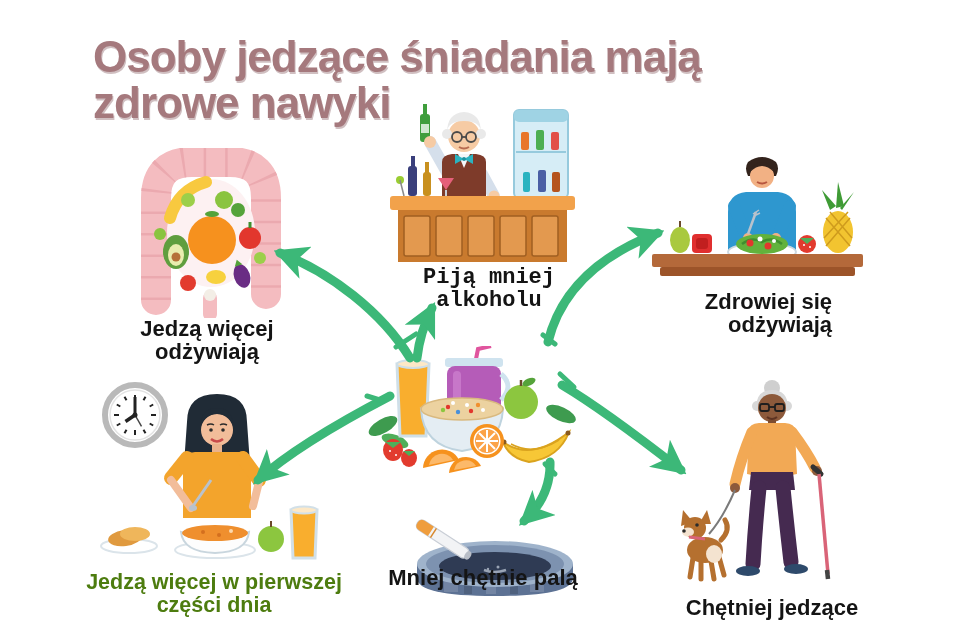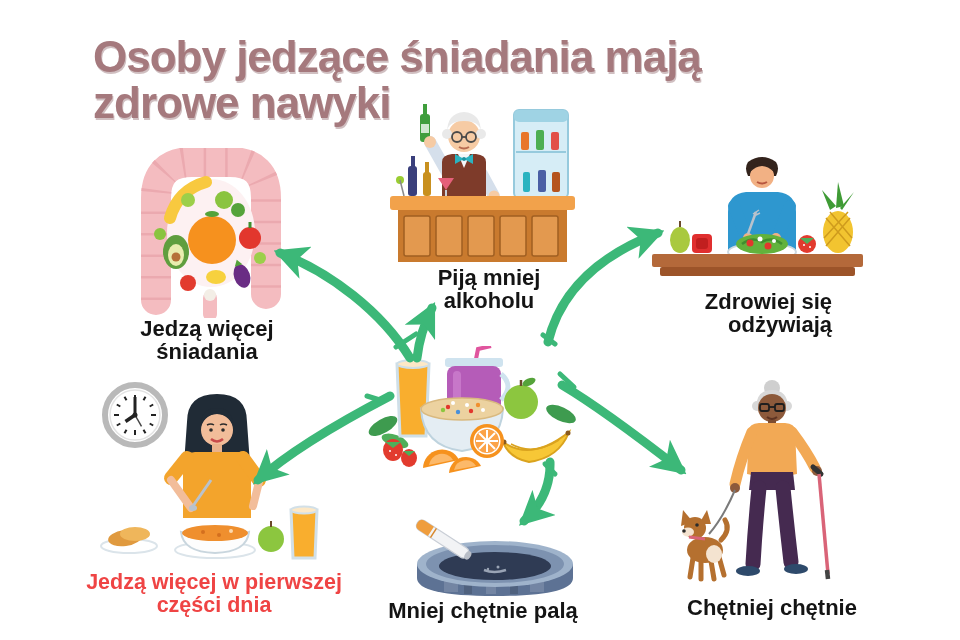--- a/index.html
+++ b/index.html
@@ -11,24 +11,24 @@
     position:absolute;left:93px;top:34px;width:700px;
     font-size:44px;font-weight:bold;letter-spacing:-1px;line-height:1.04;
     color:#a5797d;
     text-shadow:1px 2px 0 rgba(120,72,77,.35), -1px -1px 0 rgba(255,255,255,.55);
   }
   .label{
     position:absolute;font-weight:bold;color:#141414;text-align:center;
     font-size:22px;line-height:1.05;
   }
   .lab-fiber   {left:122px;top:317px;width:170px;}
-  .lab-alcohol {left:419px;top:266px;width:140px;}
+  .lab-alcohol {left:419px;top:266px;width:140px;font-family:Liberation Mono, monospace;}
   .lab-healthy {left:672px;top:290px;width:160px;text-align:right;}
   .lab-morning {left:82px; top:571px;width:264px;font-size:21.5px;}
-  .lab-smoking {left:373px;top:599px;width:220px;}
+  .lab-smoking {left:373px;top:566px;width:220px;}
   .lab-exercise{left:672px;top:596px;width:200px;}
   .illus{position:absolute;}
   .illus svg{display:block;width:100%;height:100%;}
   .il-intestine{left:120px;top:148px;width:180px;height:170px;}
   .il-bartender{left:390px;top:100px;width:185px;height:162px;}
   .il-maneat   {left:650px;top:150px;width:215px;height:138px;}
   .il-breakfast{left:363px;top:346px;width:215px;height:132px;}
   .il-woman    {left:95px; top:382px;width:250px;height:190px;}
   .il-ashtray  {left:400px;top:512px;width:180px;height:92px;}
   .il-senior   {left:675px;top:378px;width:185px;height:212px;}
@@ -62,21 +62,21 @@
       <circle cx="56" cy="109" r="4.5" fill="#b5713a"></circle>
       <ellipse cx="96" cy="129" rx="10" ry="7" fill="#f7d13e"></ellipse>
       <circle cx="68" cy="135" r="8" fill="#e23b2e"></circle>
       <g transform="rotate(-18 122 128)">
         <ellipse cx="122" cy="128" rx="8" ry="12" fill="#6a2d84"></ellipse>
         <path d="M118 117 L126 117 L122 111 Z" fill="#55a33a"></path>
       </g>
       <circle cx="90" cy="147" r="6" fill="#f3eee6"></circle>
     </svg>
   </div>
-  <div class="label lab-fiber" style="color: rgb(20, 20, 20);">Jedzą więcej śniadania</div>
+  <div class="label lab-fiber" style="color: rgb(20, 20, 20);">Jedzą więcej odżywiają</div>
 
   <div class="illus il-bartender">
     <svg viewBox="0 0 185 162">
       <g>
         <rect x="124" y="10" width="54" height="88" rx="5" fill="#d6edf6" stroke="#96cadd" stroke-width="2"></rect>
         <rect x="124" y="10" width="54" height="12" rx="5" fill="#9fd3e4"></rect>
         <line x1="126" y1="52" x2="176" y2="52" stroke="#96cadd" stroke-width="2"></line>
         <rect x="131" y="32" width="8" height="18" rx="2" fill="#e8762a"></rect>
         <rect x="146" y="30" width="8" height="20" rx="2" fill="#4caf50"></rect>
         <rect x="161" y="32" width="8" height="18" rx="2" fill="#e25048"></rect>
@@ -273,21 +273,21 @@
       <ellipse cx="120" cy="151" rx="33" ry="8" fill="#ef8f2e"></ellipse>
       <circle cx="108" cy="150" r="2" fill="#d46f1e"></circle>
         <circle cx="124" cy="153" r="2" fill="#d46f1e"></circle>
       <circle cx="136" cy="149" r="2" fill="#fcd9ae"></circle>
       <circle cx="176" cy="157" r="13" fill="#8cc63f"></circle>
       <line x1="176" y1="145" x2="176" y2="139" stroke="#6b4a2a" stroke-width="2"></line>
       <path d="M196 128 L222 128 L220 176 L198 176 Z" fill="#f9ae2e" stroke="#d2e0e8" stroke-width="3"></path>
       <ellipse cx="209" cy="128" rx="13" ry="3.5" fill="#fde8c6" stroke="#d2e0e8" stroke-width="2"></ellipse>
     </svg>
   </div>
-  <div class="label lab-morning" style="color: #ef4444;">Jedzą więcej w pierwszej części dnia</div>
+  <div class="label lab-morning" style="color: #4d7c0f;">Jedzą więcej w pierwszej części dnia</div>
 
   <div class="illus il-ashtray">
     <svg viewBox="0 0 180 92">
       <path d="M17 52 L17 66 Q17 84 95 84 Q173 84 173 66 L173 52 Z" fill="#5d7294"></path>
       <rect x="44" y="52" width="14" height="28" fill="rgba(255,255,255,0.14)"></rect>
       <rect x="86" y="52" width="10" height="30" fill="rgba(255,255,255,0.14)"></rect>
       <rect x="130" y="52" width="14" height="28" fill="rgba(255,255,255,0.14)"></rect>
       <rect x="64" y="52" width="8" height="30" fill="rgba(0,0,0,0.15)"></rect>
       <rect x="110" y="52" width="8" height="30" fill="rgba(0,0,0,0.15)"></rect>
       <ellipse cx="95" cy="52" rx="78" ry="23" fill="#9fb3cb"></ellipse>
@@ -345,21 +345,21 @@
         <path d="M8 132 L18 144 L6 148 Z" fill="#b5702f"></path>
         <path d="M32 132 L24 146 L36 146 Z" fill="#b5702f"></path>
         <circle cx="20" cy="150" r="11" fill="#b5702f"></circle>
         <ellipse cx="13" cy="154" rx="6" ry="4.5" fill="#f4e3d0"></ellipse>
         <circle cx="9" cy="153" r="1.8" fill="#2b2b2b"></circle>
         <circle cx="22" cy="147" r="1.8" fill="#2b2b2b"></circle>
         <path d="M14 159 L30 161" stroke="#d96478" stroke-width="3"></path>
       </g>
     </svg>
   </div>
-  <div class="label lab-exercise" style="color: rgb(20, 20, 20);">Chętniej chętnie</div>
+  <div class="label lab-exercise" style="color: rgb(20, 20, 20);">Chętniej jedzące</div>
 
   <svg class="arrows-layer" viewBox="0 0 960 640">
     <defs>
       <marker id="ah" viewBox="0 0 10 10" refX="8" refY="5" markerWidth="3.8" markerHeight="3.8" orient="auto" markerUnits="strokeWidth">
         <path d="M0 0 L10 5 L0 10 L2.6 5 Z" fill="#3cb878"></path>
       </marker>
     </defs>
     <g stroke="#3cb878" fill="none" stroke-width="9" stroke-linecap="round">
       <path d="M410 358 C382 312 330 272 280 253" marker-end="url(#ah)"></path>
       <path d="M417 358 Q420 332 432 308" marker-end="url(#ah)"></path>

